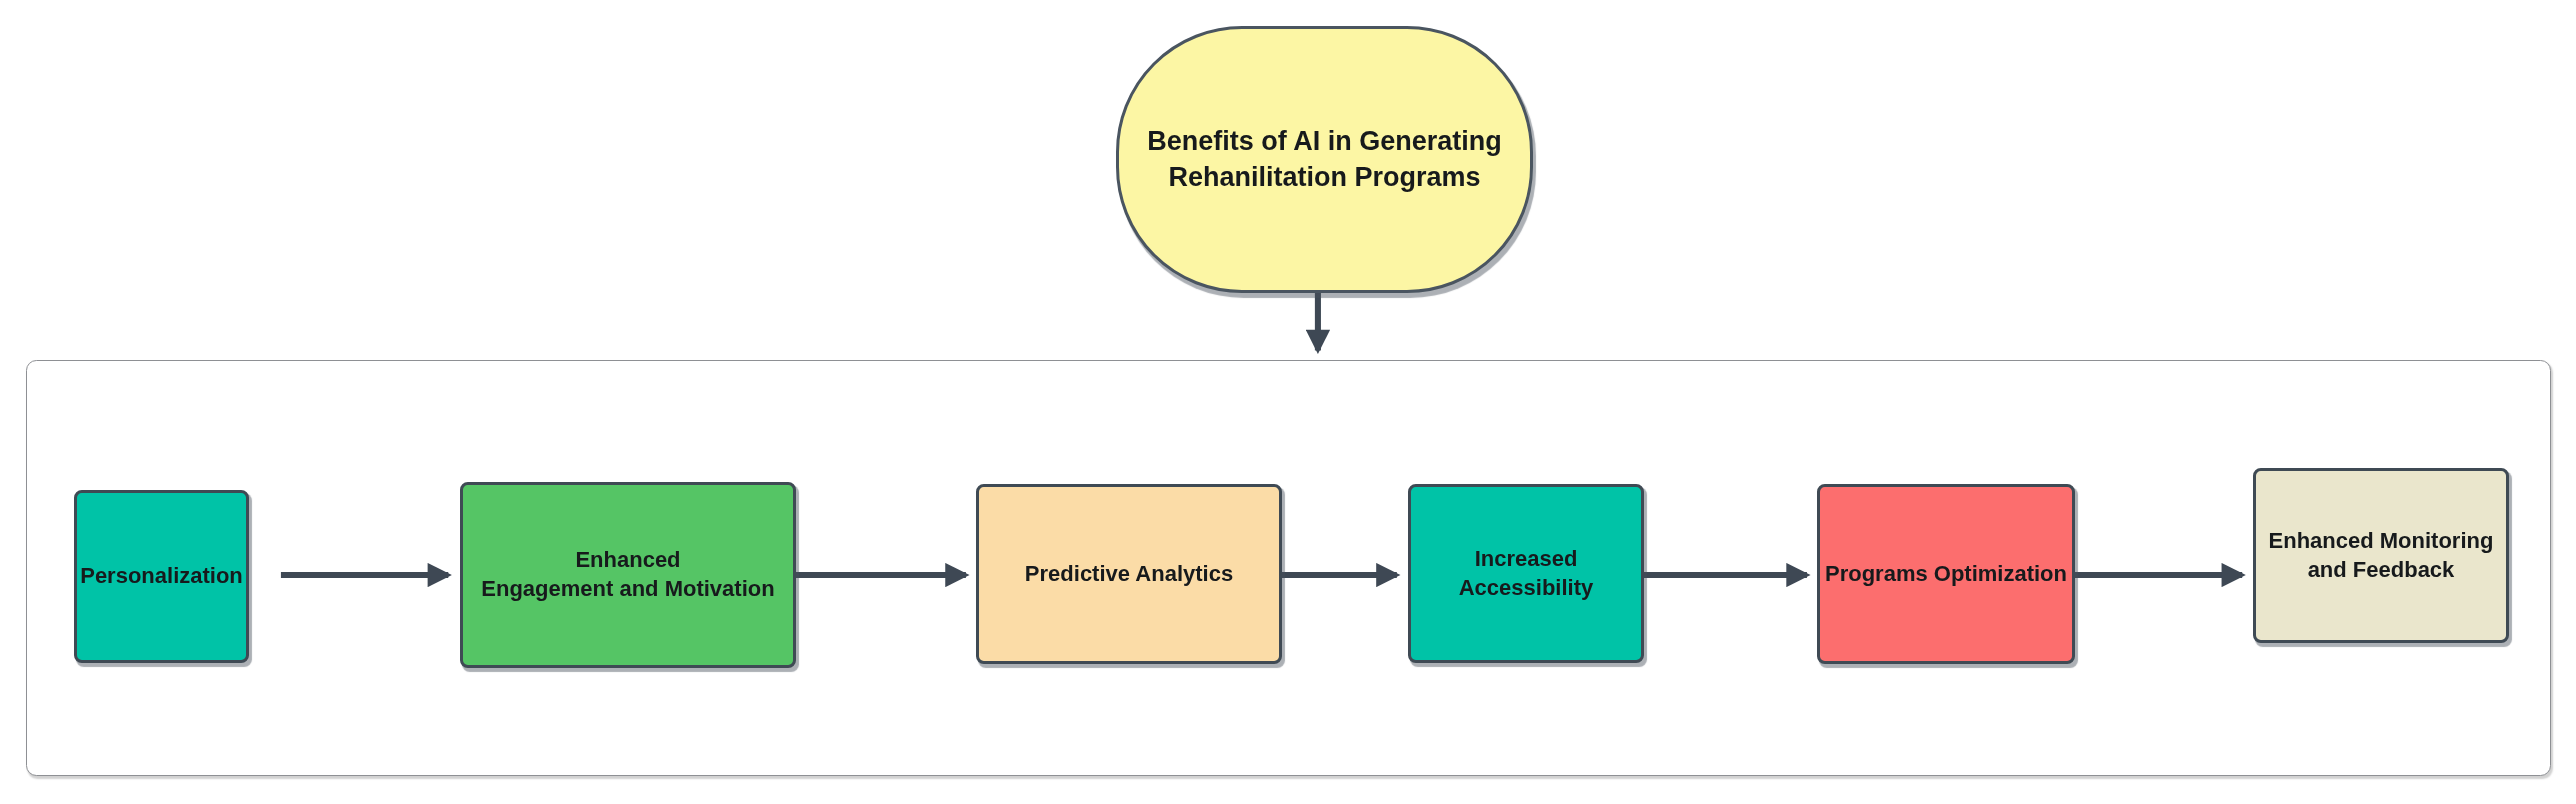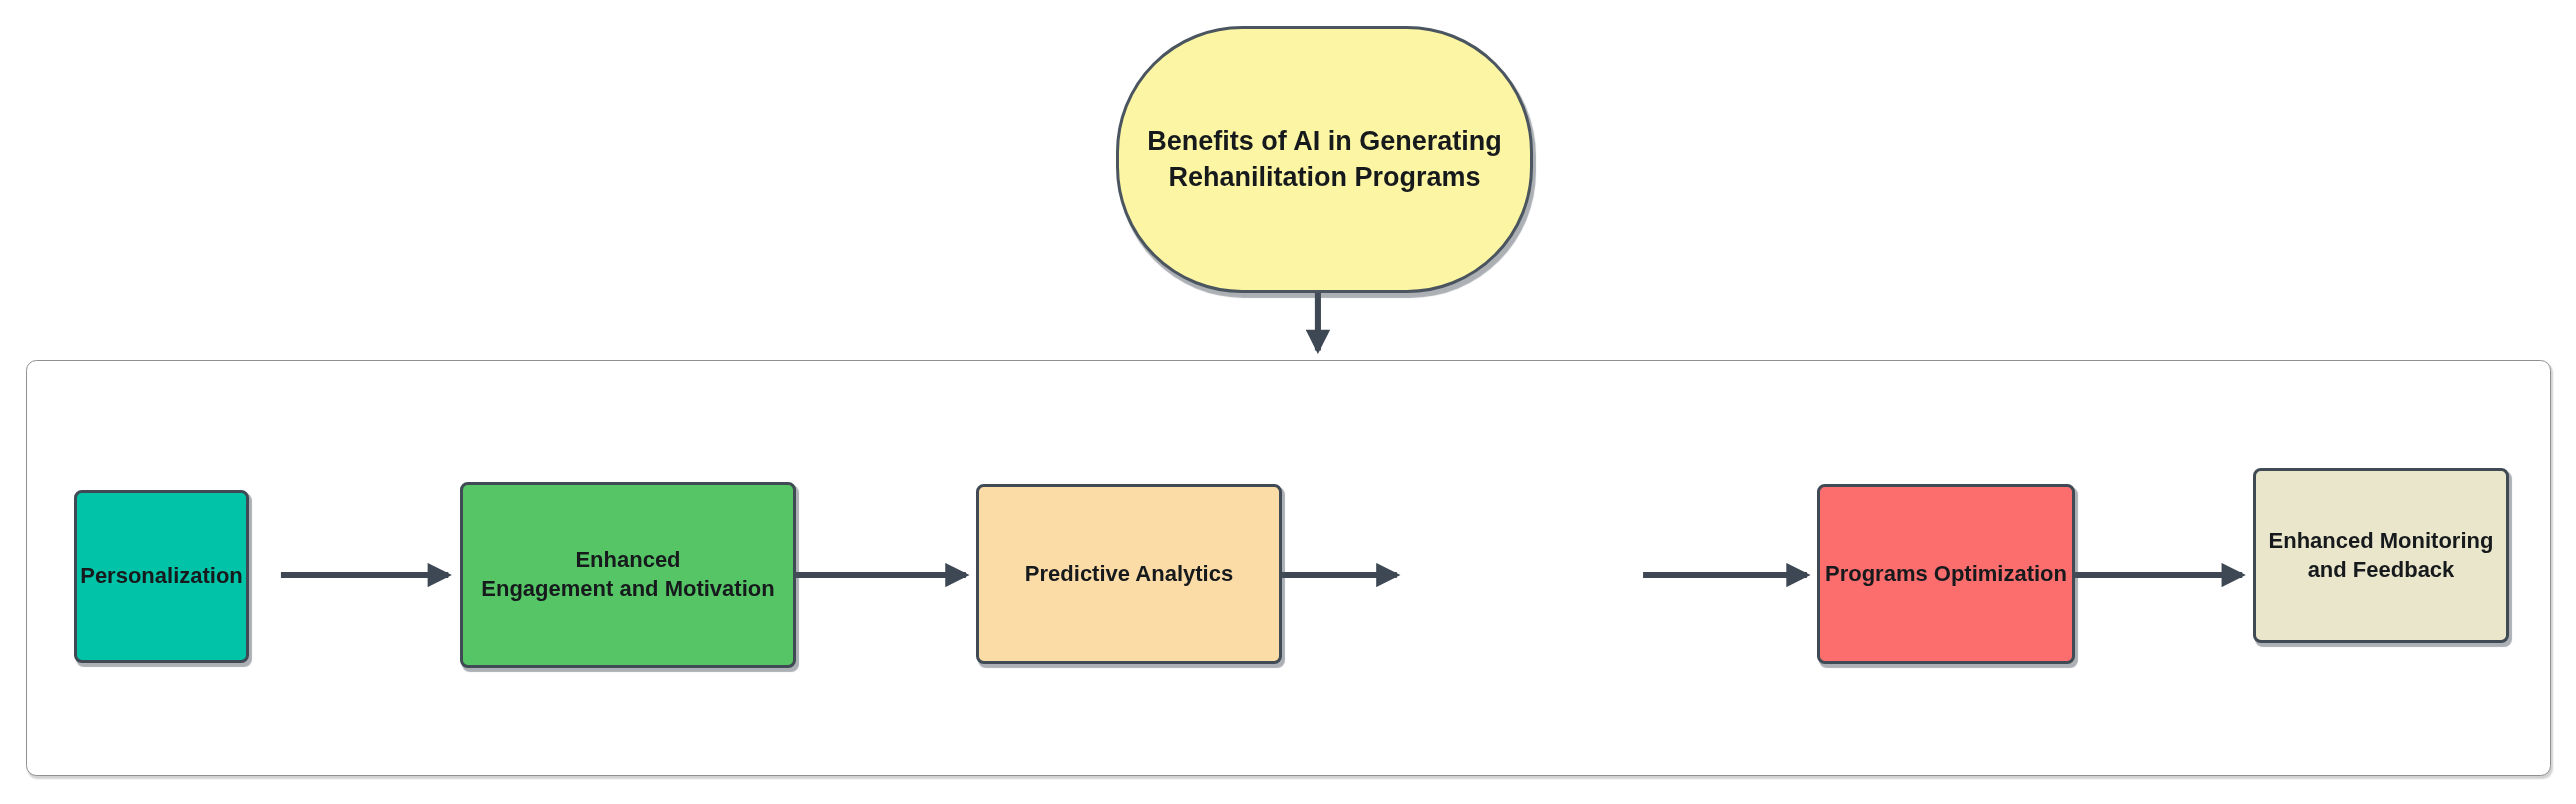--- a/index.html
+++ b/index.html
@@ -93,20 +93,24 @@
 
   <div class="node" style="left: 460px; top: 482px; width: 336px; height: 186px; background: rgb(85, 197, 101);">
     <span class="label">Enhanced
 Engagement and Motivation</span>
   </div>
 
   <div class="node" style="left: 976px; top: 484px; width: 306px; height: 180px; background: rgb(251, 220, 167);">
     <span class="label">Predictive Analytics</span>
   </div>
 
+  <div class="node" style="left: 1408px; top: 484px; width: 236px; height: 179px; background: rgb(0, 195, 167);">
+    <span class="label">Increased
+Accessibility</span>
+  </div>
 
   <div class="node" style="left: 1817px; top: 484px; width: 258px; height: 180px; background: rgb(252, 110, 110);">
     <span class="label">Programs Optimization</span>
   </div>
 
   <div class="node" style="left: 2253px; top: 468px; width: 256px; height: 175px; background: rgb(234, 230, 204);">
     <span class="label">Enhanced Monitoring
 and Feedback</span>
   </div>
 

